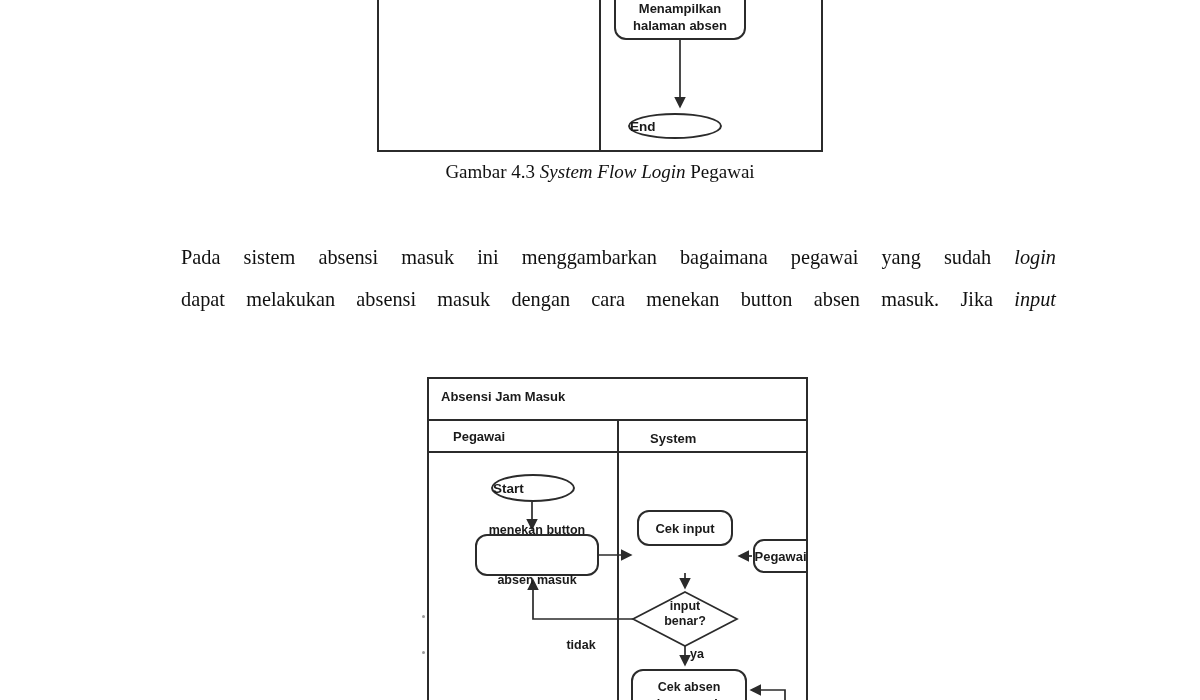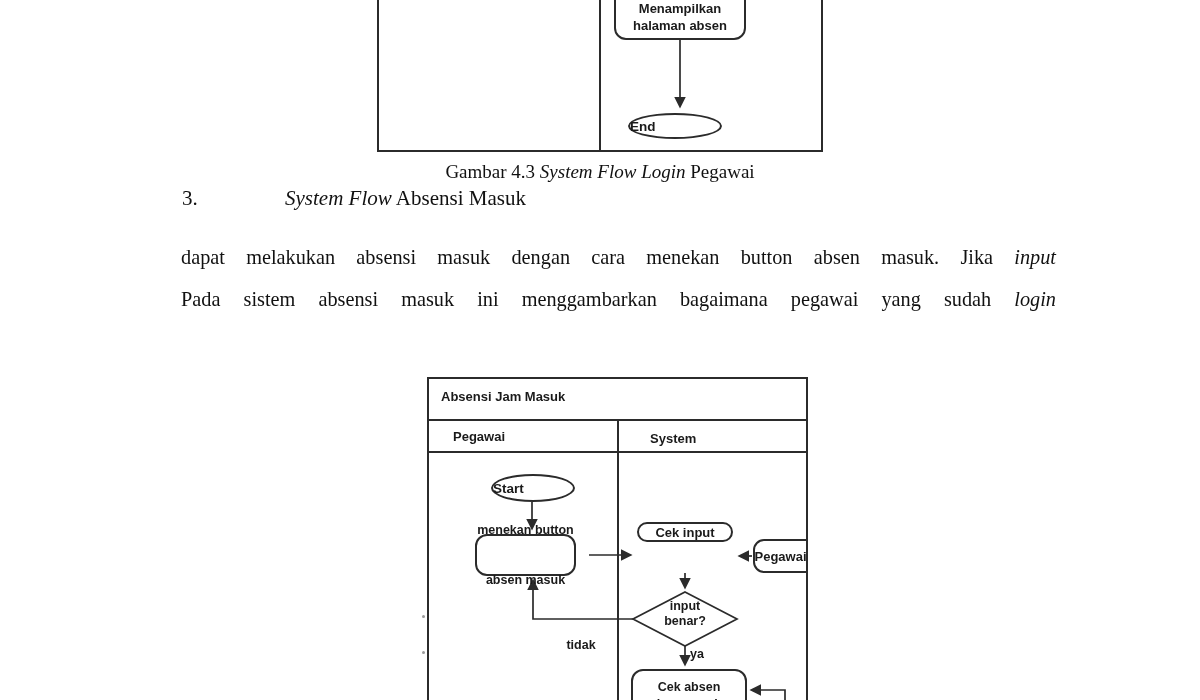--- a/index.html
+++ b/index.html
@@ -74,27 +74,24 @@
   </div>
 
   <div class="terminator flow-font" style="left:628px; top:113px; width:94px; height:26px;">
     <span>End</span>
   </div>
 
   <div id="caption-line">
     <span>Gambar 4.3 </span><span class="it">System Flow Login</span><span> Pegawai</span>
   </div>
 
-  <div id="section-heading">
-    <span id="section-number">3.</span><span class="it">System Flow</span><span> Absensi Masuk</span>
-  </div>
 
   <div id="body-paragraph">
+    <div class="para-line"><span>Pada sistem absensi masuk ini menggambarkan bagaimana pegawai yang sudah </span><span class="it">login</span></div>
     <div class="para-line"><span>dapat melakukan absensi masuk dengan cara menekan button absen masuk. Jika </span><span class="it">input</span></div>
-    <div class="para-line"><span>Pada sistem absensi masuk ini menggambarkan bagaimana pegawai yang sudah </span><span class="it">login</span></div>
   </div>
 
   <div class="frame" style="left:427px; top:377px; width:381px; height:340px;"></div>
   <div class="hline" style="left:429px; top:419px; width:377px; height:2px;"></div>
   <div class="hline" style="left:429px; top:451px; width:377px; height:2px;"></div>
   <div class="vline" style="left:617px; top:421px; width:2px; height:279px;"></div>
 
   <div class="title-cell-text flow-font" style="left:441px; top:389px; font-size:13px;">Absensi Jam Masuk</div>
   <div class="title-cell-text flow-font" style="left:453px; top:429px; font-size:13px;">Pegawai</div>
   <div class="title-cell-text flow-font" style="left:650px; top:431px; font-size:13px;">System</div>
@@ -115,26 +112,26 @@
       <path d="M685,646 L685,664" marker-end="url(#arrow)"></path>
       <path d="M785,712 L785,690 L752,690" marker-end="url(#arrow)"></path>
       <polygon points="685,592 737,619 685,646 633,619" fill="#ffffff"></polygon>
     </g>
   </svg>
 
   <div class="terminator flow-font" style="left:491px; top:474px; width:84px; height:28px;">
     <span>Start</span>
   </div>
 
-  <div class="proc flow-font" style="left:475px; top:534px; width:101px; height:42px; font-size:12.5px; line-height:16px;gap:34px;">
+  <div class="proc flow-font" style="left:475px; top:534px; width:124px; height:42px; font-size:12.5px; line-height:16px;gap:34px;">
     <span>menekan button</span>
     <span>absen masuk</span>
   </div>
 
-  <div class="proc flow-font" style="left:637px; top:522px; width:96px; height:20px;align-items:center;">
+  <div class="proc flow-font" style="left:637px; top:510px; width:96px; height:36px;align-items:center;">
     <span>Cek input</span>
   </div>
 
   <div class="store flow-font" style="left:753px; top:539px; width:55px; height:34px;">
     <span>Pegawai</span>
   </div>
 
   <div class="flow-label flow-font" style="left:655px; top:599px; width:60px;">
     <div>input</div>
     <div>benar?</div>

